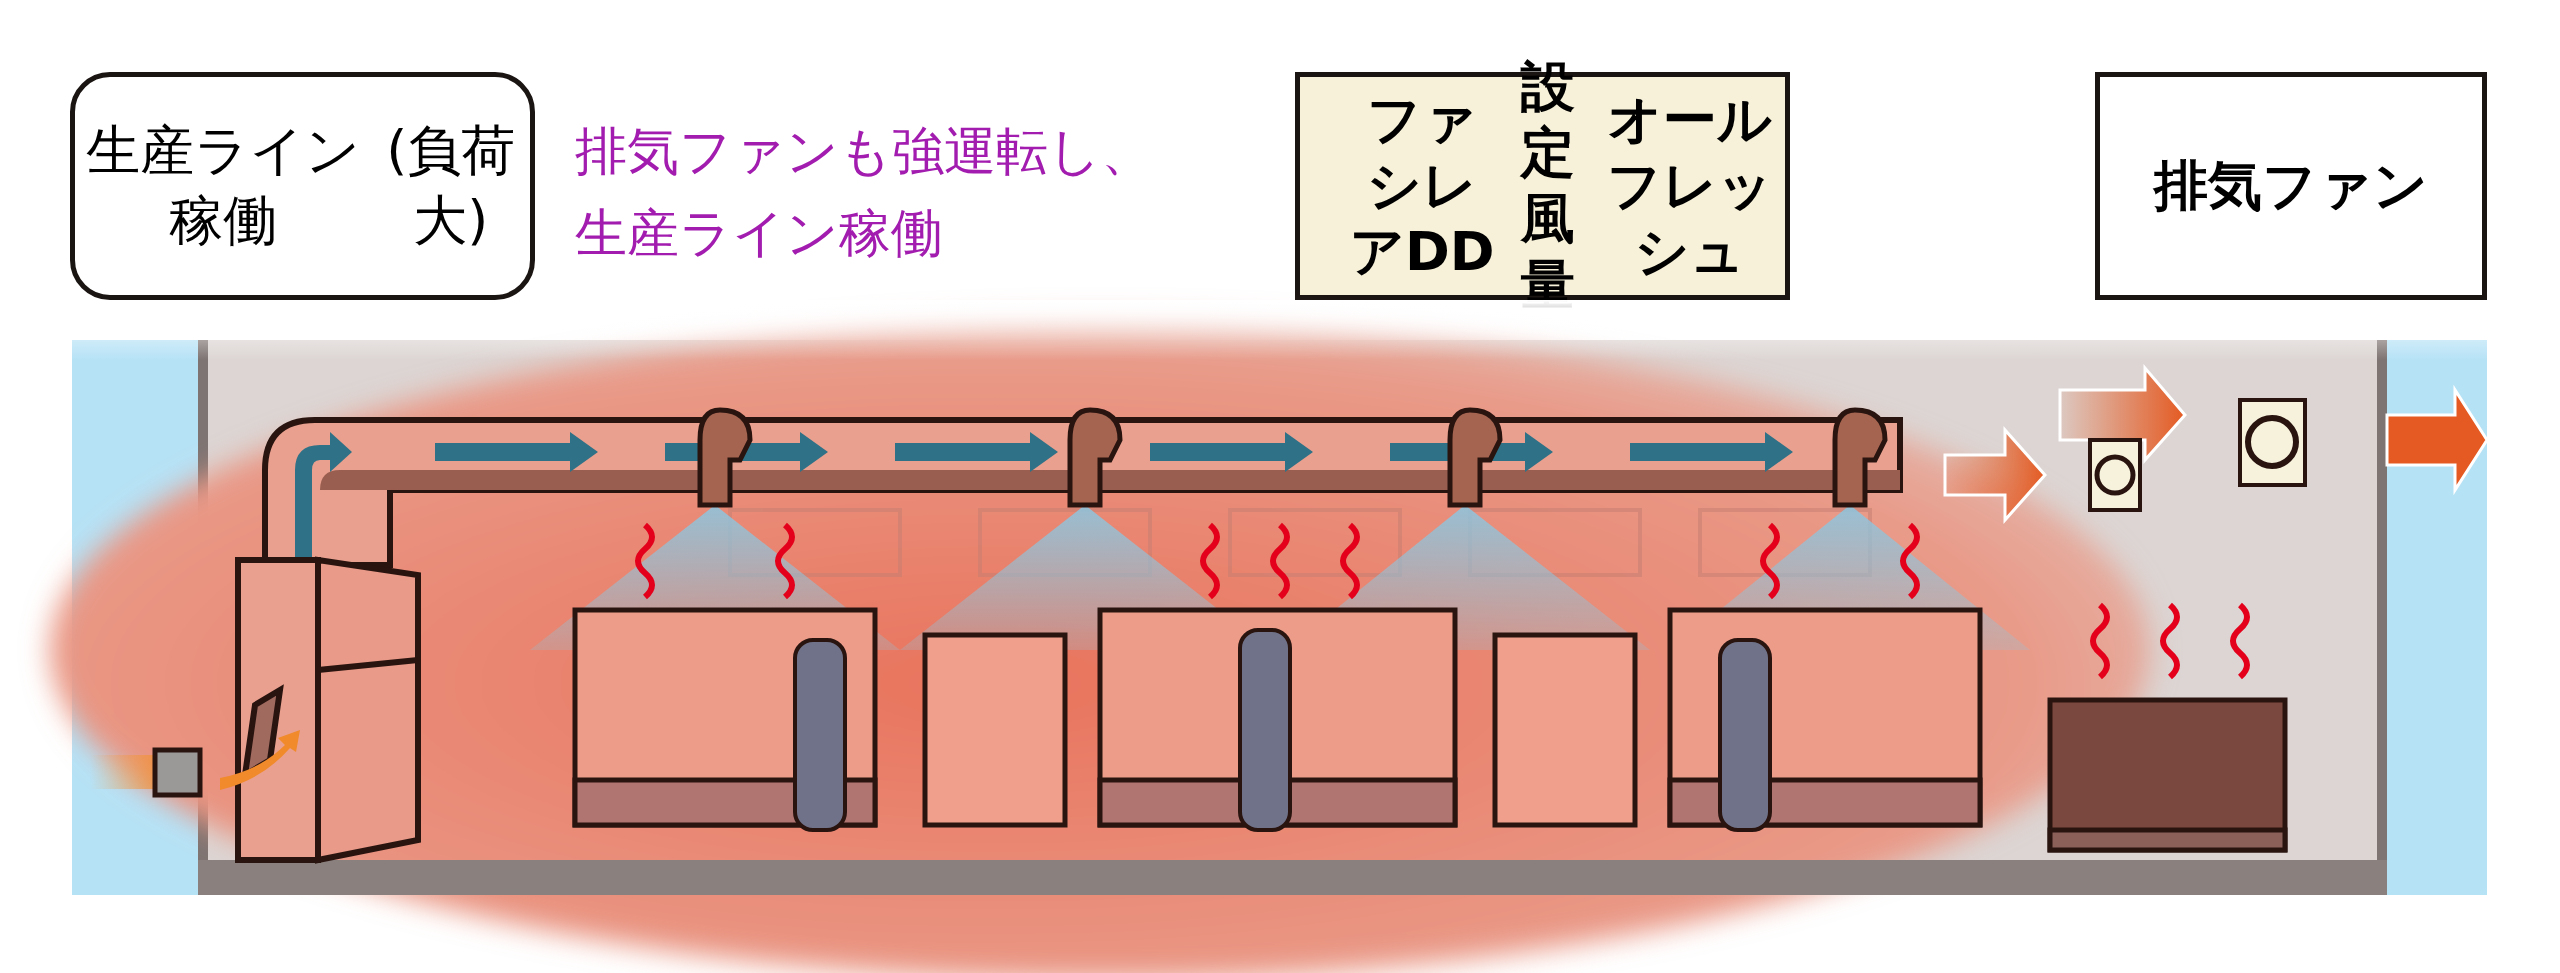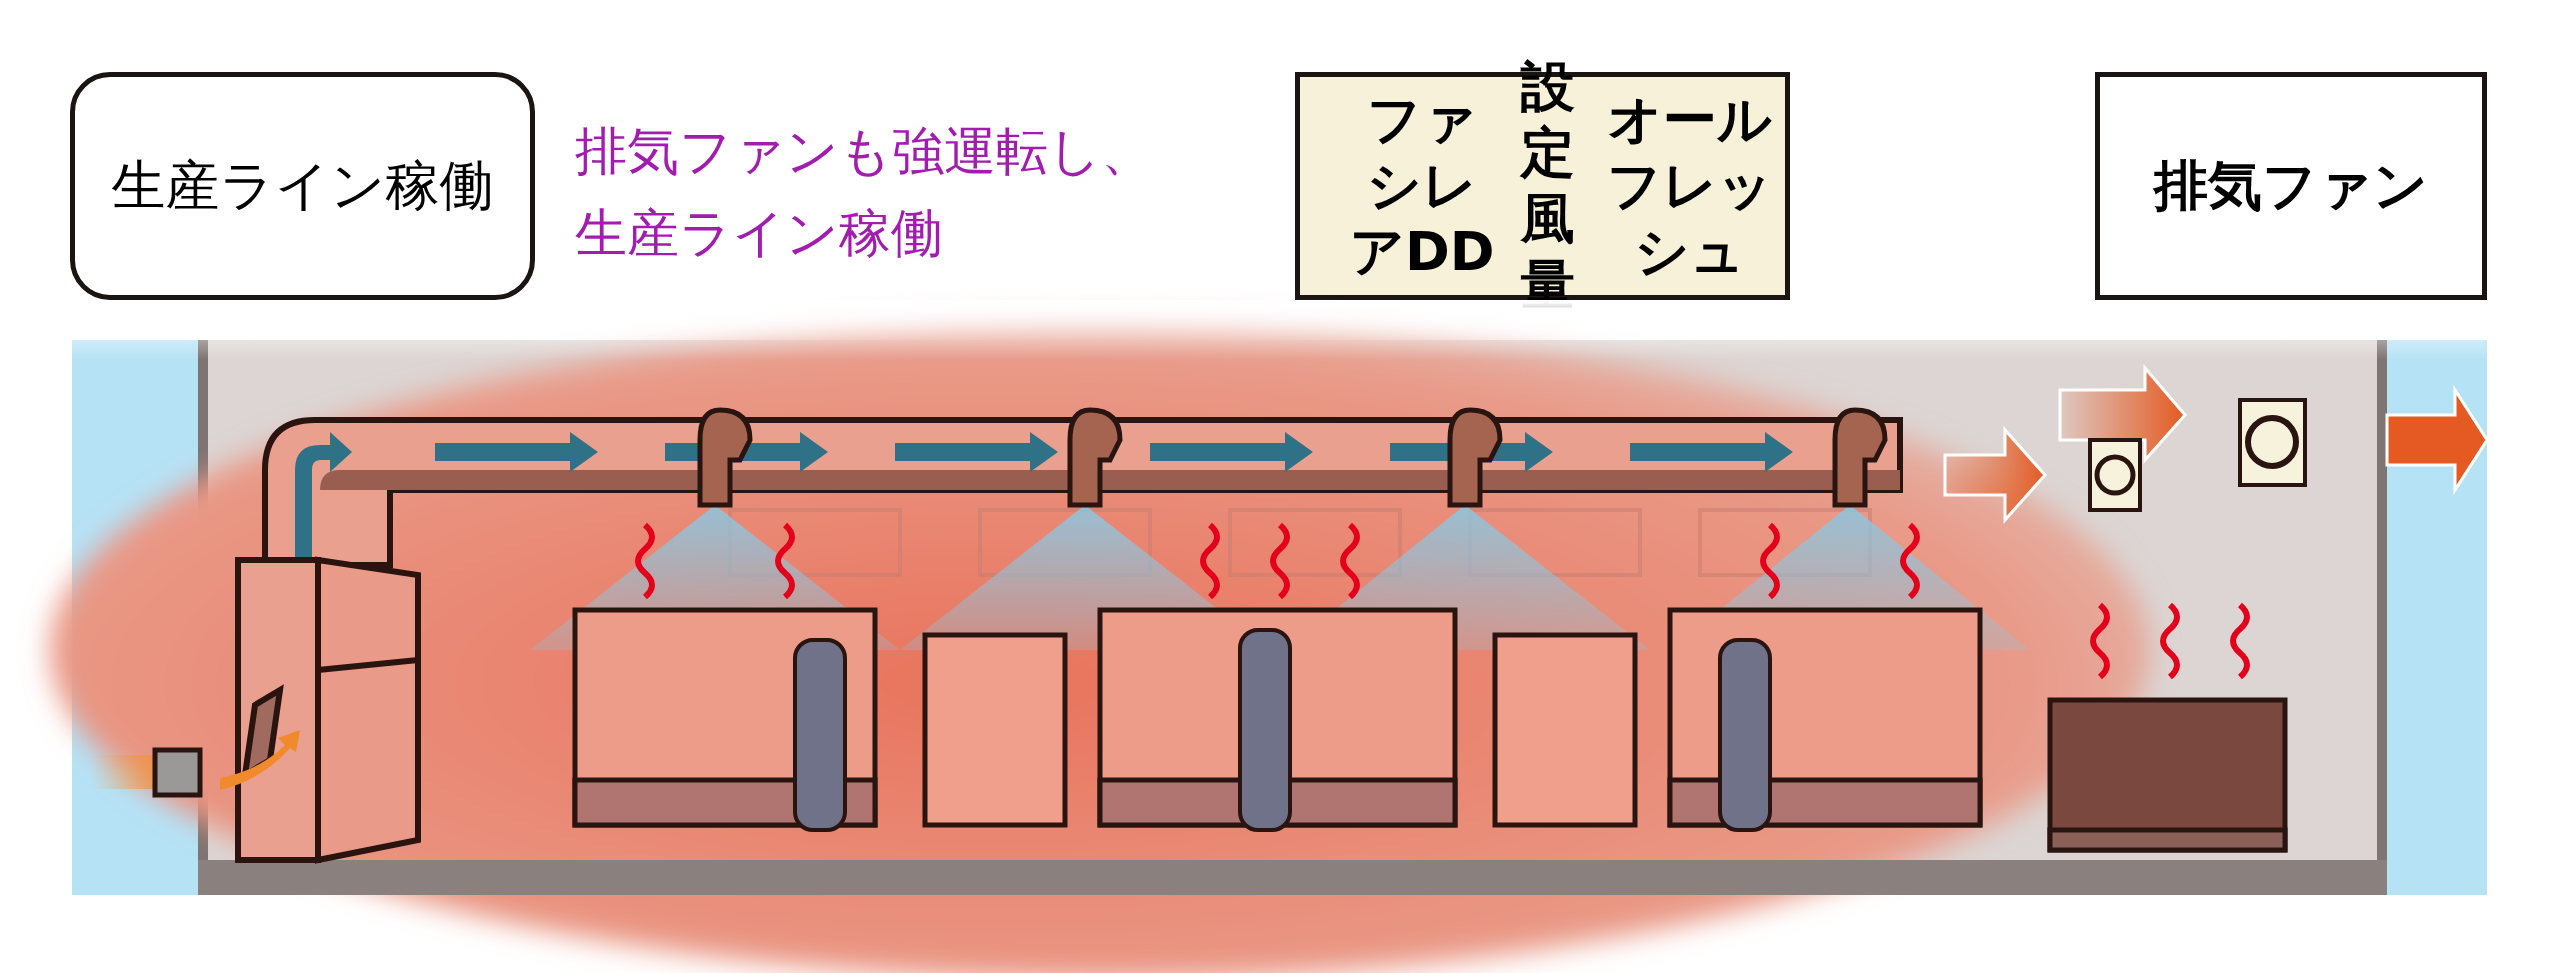--- a/index.html
+++ b/index.html
@@ -9,20 +9,21 @@
   .note{position:absolute;left:575px;top:110px;font-size:52px;line-height:82px;color:#a21caf;}
   .box2{left:1295px;top:72px;width:495px;height:228px;border:5px solid #1a1412;background:#f6f1d8;font-size:54px;line-height:66px;font-weight:bold;padding-left:43px;}
   .box3{left:2095px;top:72px;width:392px;height:228px;border:5px solid #1a1412;background:#fff;font-size:54px;line-height:66px;font-weight:bold;}
   .scene{position:absolute;left:0;top:0;width:2560px;height:973px;}
 </style>
 </head>
 <body>
 
 <div class="label box1">
   <div>生産ライン稼働</div>
+  <div>(負荷大)</div>
 </div>
 <div class="note">
   <div>排気ファンも強運転し、</div>
   <div>生産ライン稼働</div>
 </div>
 <div class="label box2">
   <div>ファシレアDD</div>
   <div>設定風量</div>
   <div>オールフレッシュ</div>
 </div>

